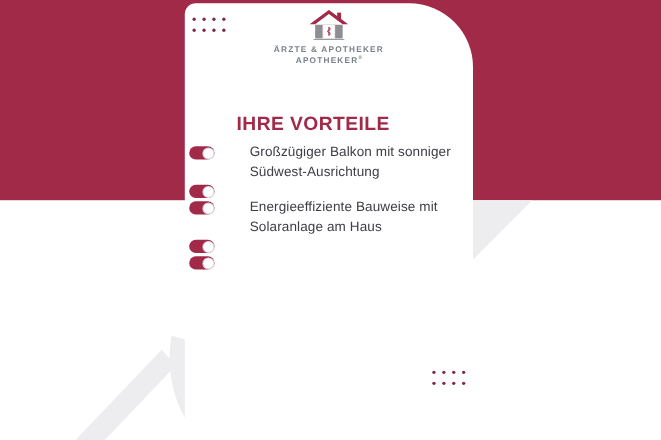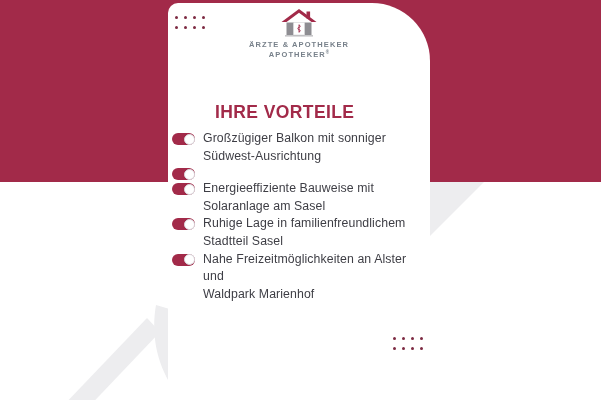--- a/index.html
+++ b/index.html
@@ -42,21 +42,21 @@
   .title{
     position:absolute;left:32px;top:84px;margin:15px;
     font-size:17.5px;font-weight:800;letter-spacing:0.4px;
     color:var(--band,#A22A49);
   }
   
   .list{
     position:absolute;left:4px;top:127px;width:252px;
     margin:0;padding:0;list-style:none;
   }
-  .list li{display:flex;align-items:flex-start;}
+  .list li{display:flex;align-items:flex-start;gap:24px;}
   .toggle{
     position:relative;flex:0 0 auto;width:23px;height:12px;margin:3px 8px 0 0;
     background:var(--band,#A22A49);border-radius:7px;display:inline-block;
   }
   .toggle .knob{
     position:absolute;right:0;top:0.5px;width:11px;height:11px;border-radius:50%;
     background:#fff;border:1px solid #DADADE;
   }
   .benefit-text{
     display:block;white-space:pre-line;
@@ -118,35 +118,31 @@
       <li>
         <span class="toggle">
             <span class="knob"></span>
           </span>
       </li>
       <li>
         <span class="toggle">
             <span class="knob"></span>
           </span>
         <span class="benefit-text">Energieeffiziente Bauweise mit
-Solaranlage am Sasel</span>
+Solaranlage am Haus</span>
       </li>
       <li>
         <span class="toggle">
             <span class="knob"></span>
           </span>
-        <span class="benefit-text">Ruhige Lage in familienfreundlichem
-Stadtteil Sasel</span>
       </li>
       <li>
         <span class="toggle">
             <span class="knob"></span>
           </span>
-        <span class="benefit-text">Nahe Freizeitmöglichkeiten an Alster und
-Waldpark Marienhof</span>
       </li>
     </ul>
 
     <div class="dots dots-br">
       <i></i>
         <i></i>
         <i></i>
         <i></i>
         <i></i>
         <i></i>

